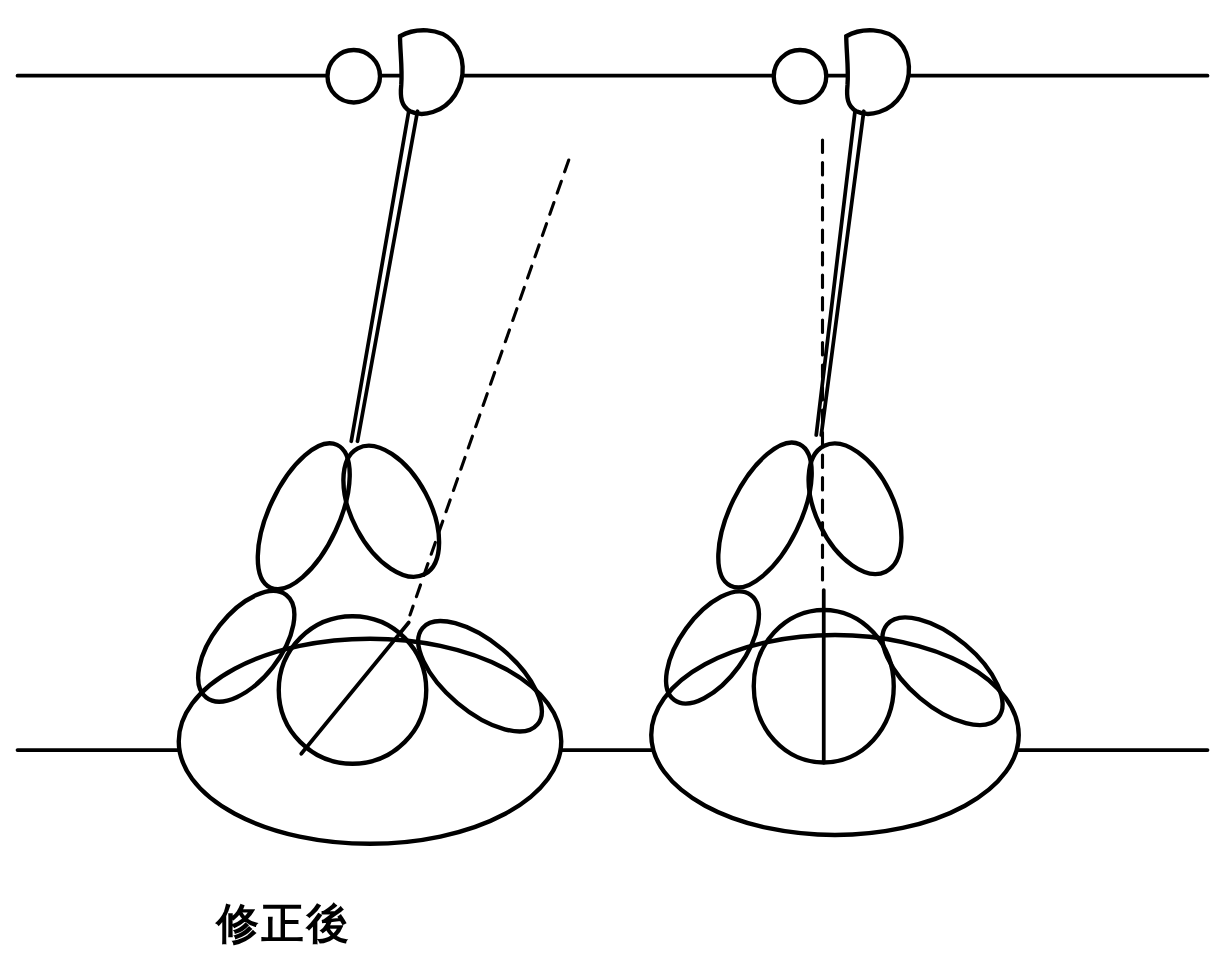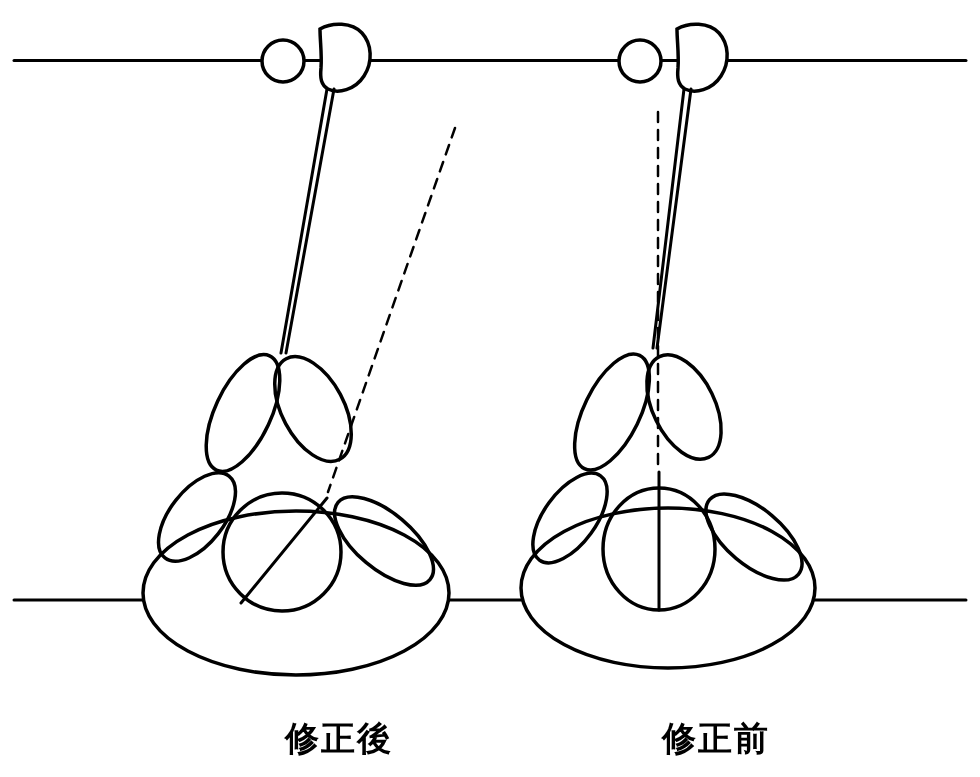--- a/index.html
+++ b/index.html
@@ -17,21 +17,21 @@
   }
   .diagram-svg {
     position: absolute;
     left: 0;
     top: 0;
   }
   .fig-label {
     position: absolute;
     top: 716px;
     width: 220px;
-    text-align: right;
+    text-align: left;
     font-size: 34px;
     font-weight: 700;
     color: #000000;
     letter-spacing: 2px;
     font-family: "DejaVu Sans", sans-serif;
   }
   .fig-label.left  { left: 173px; }
   .fig-label.right { left: 550px; }
 </style>
 </head>
@@ -89,15 +89,14 @@
         <line x1="684" y1="89" x2="653" y2="348" stroke-width="3"></line>
         <line x1="691" y1="89" x2="657" y2="348" stroke-width="3"></line>
       </g>
 
       <line x1="658" y1="112" x2="658" y2="470" stroke-width="2.5" stroke-dasharray="10 8"></line>
     </g>
   </svg>
 
   <div class="fig-label left">修正後</div>
 
-  <div class="fig-label right">修正前</div>
 
 </div>
 
 </body></html>

